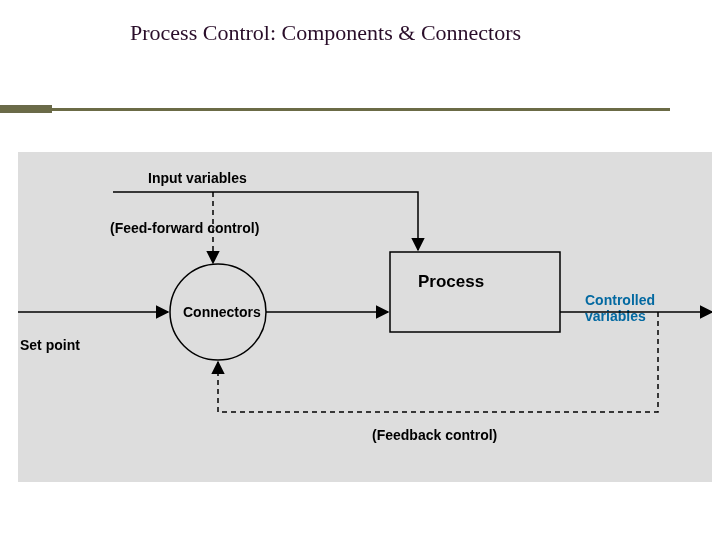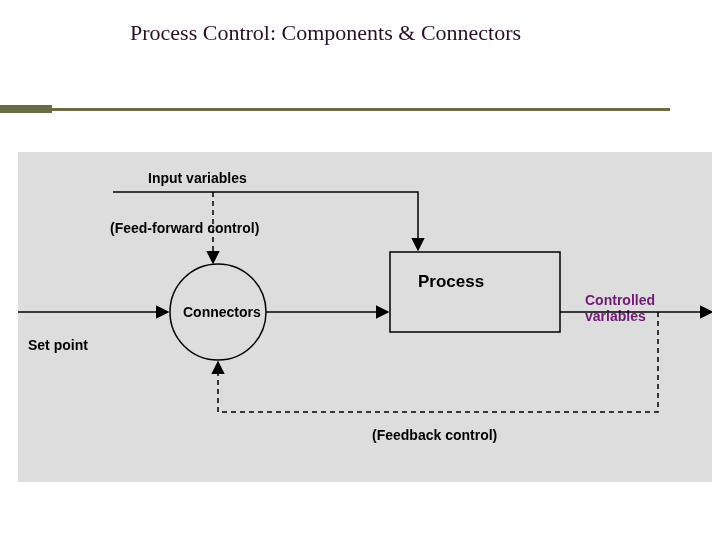--- a/index.html
+++ b/index.html
@@ -51,39 +51,39 @@
     font-size: 14px;
     font-weight: bold;
     color: #000;
     white-space: nowrap;
   }
   .plabel {
     position: absolute;
     font-family: Arial, sans-serif;
     font-size: 14px;
     font-weight: bold;
-    color: #701a75;
+    color: #0369a1;
   }
   svg { position: absolute; left: 0; top: 0; }
 </style>
 </head>
 <body>
 
 <div class="title">Process Control: Components &amp; Connectors</div>
 <div class="title-accent"></div>
 <div class="title-under"></div>
 
 <div class="panel">
 
   <div class="label" style="left:92px; top:68px;">(Feed-forward control)</div>
   <div class="label" style="left:130px; top:18px;">Input variables</div>
   <div class="label" style="left:165px; top:152px;">Connectors</div>
   <div class="label" style="left:400px; top:120px; font-size:17px;">Process</div>
   <div class="plabel" style="left:567px; top:140px;">Controlled variables</div>
-  <div class="label" style="left:10px; top:185px;">Set point</div>
+  <div class="label" style="left:2px; top:185px;">Set point</div>
   <div class="label" style="left:310px; top:275px;margin-left:44px;">(Feedback control)</div>
 
   <svg width="694" height="330">
     <defs>
       <marker id="arrow" viewBox="0 0 10 10" refX="9" refY="5" markerWidth="9" markerHeight="9" orient="auto-start-reverse">
         <path d="M0,0 L10,5 L0,10 z" fill="#000"></path>
       </marker>
     </defs>
 
     <rect x="372" y="100" width="170" height="80" fill="none" stroke="#000" stroke-width="1.5"></rect>

